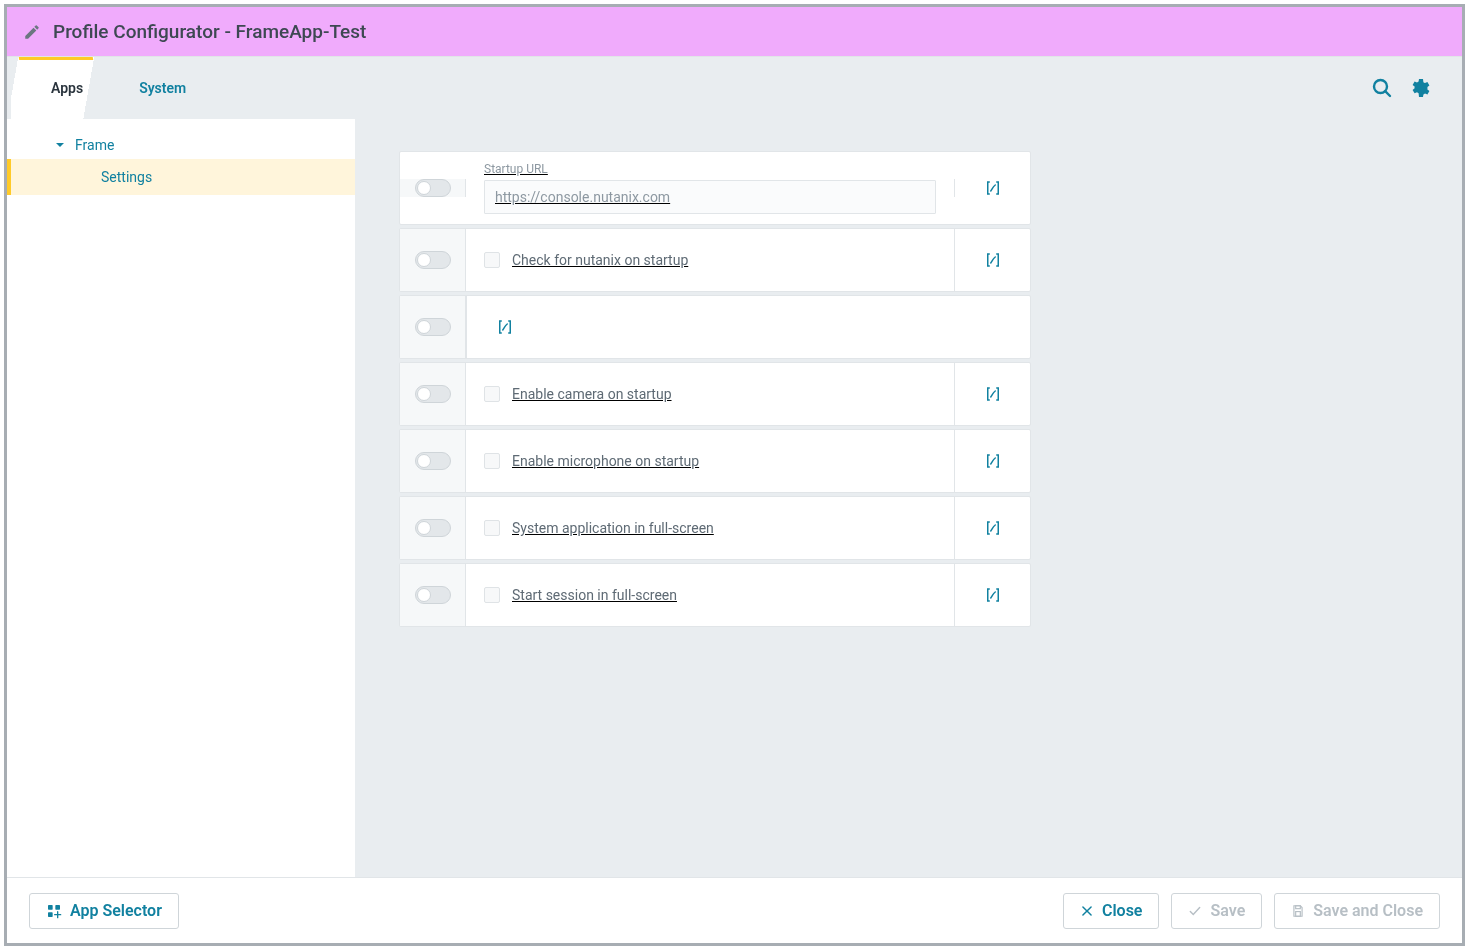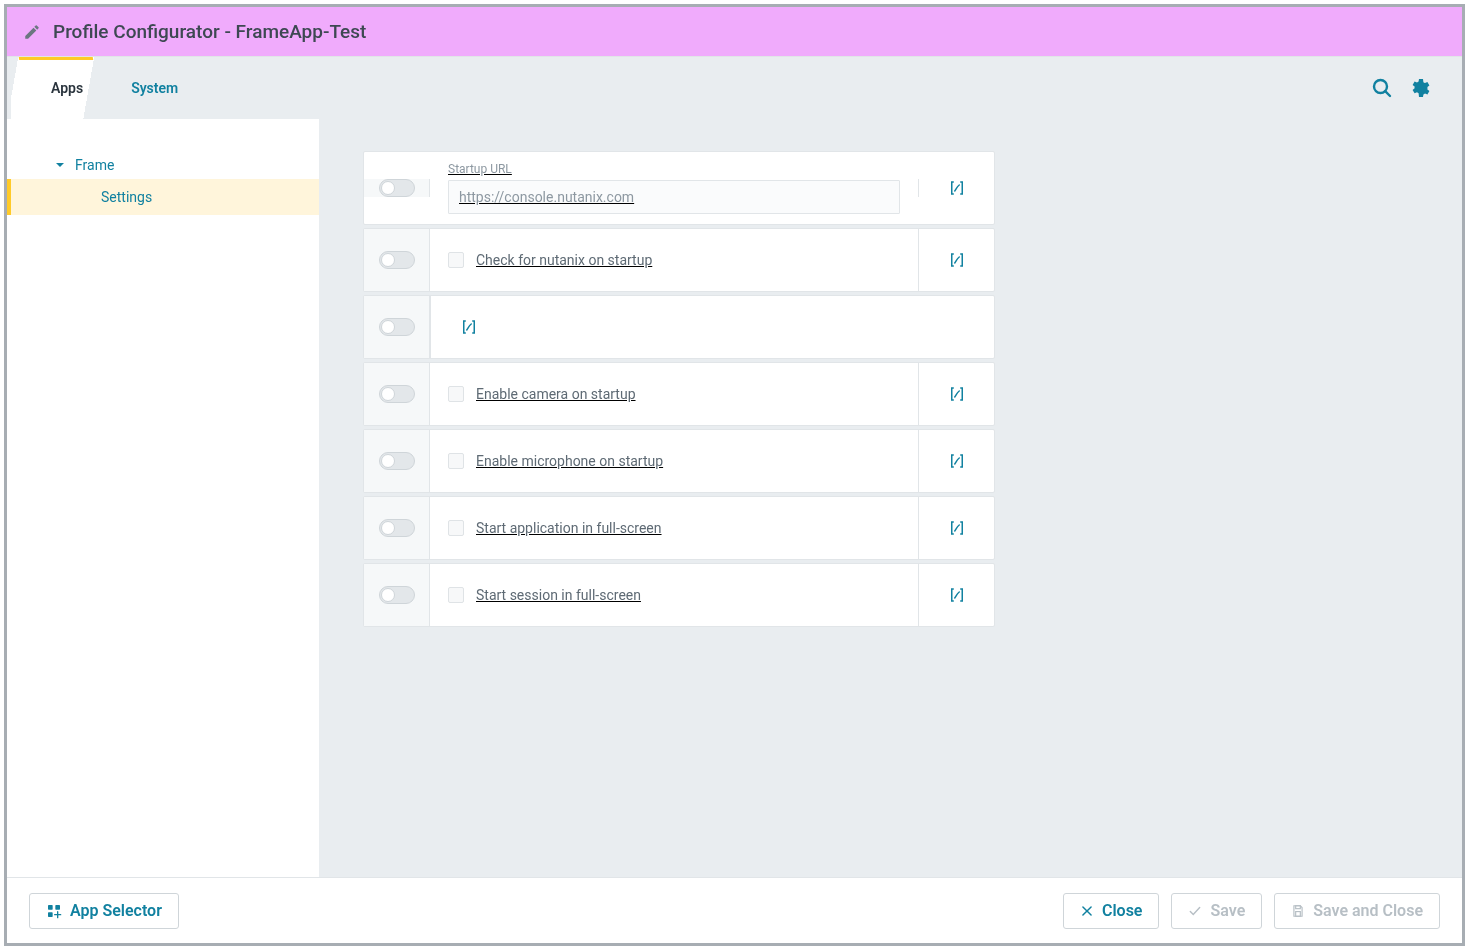--- a/index.html
+++ b/index.html
@@ -29,21 +29,21 @@
     height:50px;display:flex;align-items:center;
     padding:0 16px;gap:12px;border-bottom:1px solid var(--border-light);
     color:var(--text-dark);font-size:19px;font-weight:500;
   }
   .header .pencil{color:#6b7680;}
   
   .tab-band{
     height:62px;background:var(--bg-panel);display:flex;align-items:center;
     padding:0 28px 0 0;position:relative;
   }
-  .tabstrip{display:flex;align-items:center;height:100%;padding-left:22px;gap:4px;}
+  .tabstrip{display:flex;align-items:center;height:100%;padding-left:22px;gap:12px;}
   .tab{
     height:100%;display:flex;align-items:center;padding:0 22px;
     font-size:14px;font-weight:600;cursor:pointer;color:var(--teal);
     position:relative;
   }
   .tab.active{
     color:#2a343d;background:linear-gradient(100deg,#fff 0%,#fff 75%,transparent 75%);
   }
   .tab.active::before{
     content:"";position:absolute;left:-18px;top:0;width:18px;height:100%;
@@ -51,21 +51,21 @@
   }
   .tab.active::after{
     content:"";position:absolute;top:0;left:-10px;right:12px;height:3px;background:var(--yellow);
     transform:skewX(10deg);
   }
   .tab-band .right-icons{margin-left:auto;display:flex;gap:10px;color:var(--teal);}
   .icon-btn{cursor:pointer;display:flex;align-items:center;justify-content:center;width:28px;height:28px;}
   
   .body{flex:1;display:flex;min-height:0;}
   .sidebar{
-    width:312px;background:#fff;padding-top:32px;
+    width:348px;background:#fff;padding-top:12px;
     border-right:0;
   }
   .tree-parent{
     display:flex;align-items:center;gap:10px;padding:6px 0 6px 48px;
     color:var(--teal);font-size:14px;cursor:pointer;
   }
   .tree-child{
     display:flex;align-items:center;padding:10px 0 10px 94px;font-size:14px;
     color:var(--teal);cursor:pointer;
   }
@@ -280,21 +280,21 @@
         </div>
 
         <div class="setting-row">
           <div class="col-toggle">
             <div class="switch">
                 <div class="knob"></div>
               </div>
           </div>
           <div class="col-main">
             <div class="chk"></div>
-            <span class="row-text">Start application in full-screen</span>
+            <span class="row-text">System application in full-screen</span>
           </div>
           <div class="col-action">
             <svg width="18" height="18" viewBox="0 0 24 24" fill="none" stroke="currentColor" stroke-width="2" stroke-linecap="round">
                 <path d="M7 4H5v16h2"></path>
                 <path d="M17 4h2v16h-2"></path>
                 <path d="M9 16c1.5-2 3-6 6-8"></path>
               </svg>
           </div>
         </div>
 

